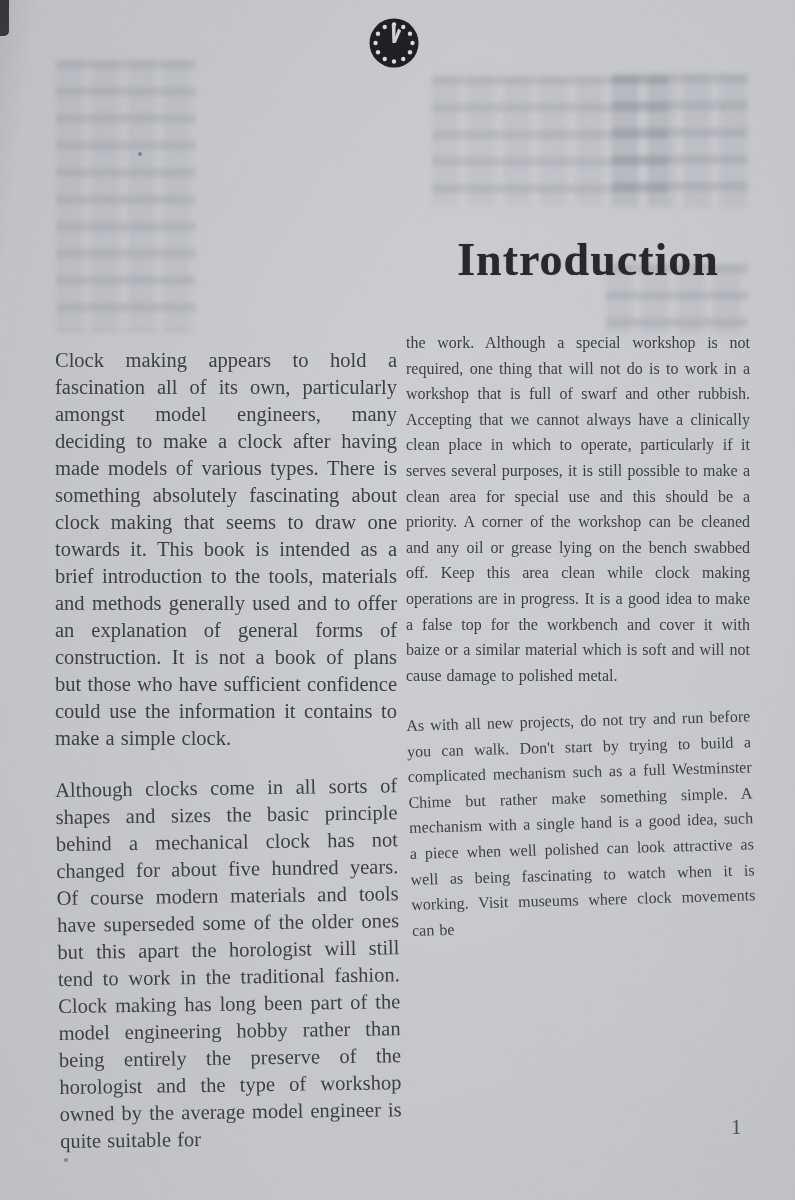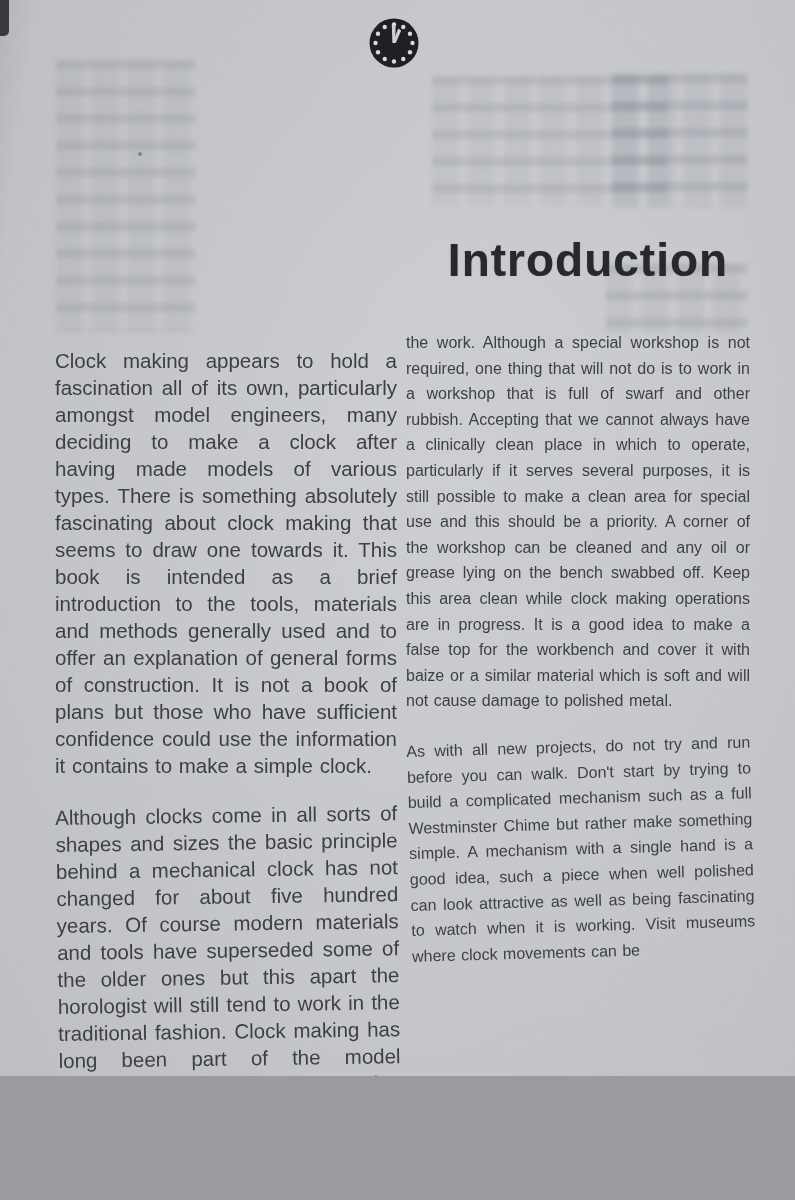--- a/index.html
+++ b/index.html
@@ -1,22 +1,22 @@
 <!DOCTYPE html>
 <html><head>
 <meta charset="utf-8">
 <style>
   html,body { margin:0; padding:0; background:#9a9b9f; }
   .page {
-    position:relative; width:795px; height:1076px; overflow:hidden;
+    position:relative; width:795px; height:1200px; overflow:hidden;
     background:#c6c7cb;
     background-image:
       radial-gradient(140% 110% at 58% 42%, rgba(255,255,255,0.10), rgba(0,0,0,0.06)),
       linear-gradient(97deg, #b6b7bc 0%, #c3c4c8 4%, #c8c9cd 50%, #c7c8cc 78%, #c4c5c9 100%);
-    font-family:Liberation Sans, sans-serif;
+    font-family:Liberation Serif, serif;
   }
   .corner-mark {
     position:absolute; left:0; top:0; width:9px; height:36px;
     background:#232327; opacity:.85; border-radius:0 0 5px 0;
   }
   .dust { position:absolute; width:4px; height:4px; border-radius:50%; background:#5a5c63; opacity:.6; }
   .dust.d1 { left:138px; top:152px; }
   .dust.d2 { left:64px;  top:1158px; }
 
   .clock-logo { position:absolute; left:365px; top:15px; width:58px; height:58px; }

